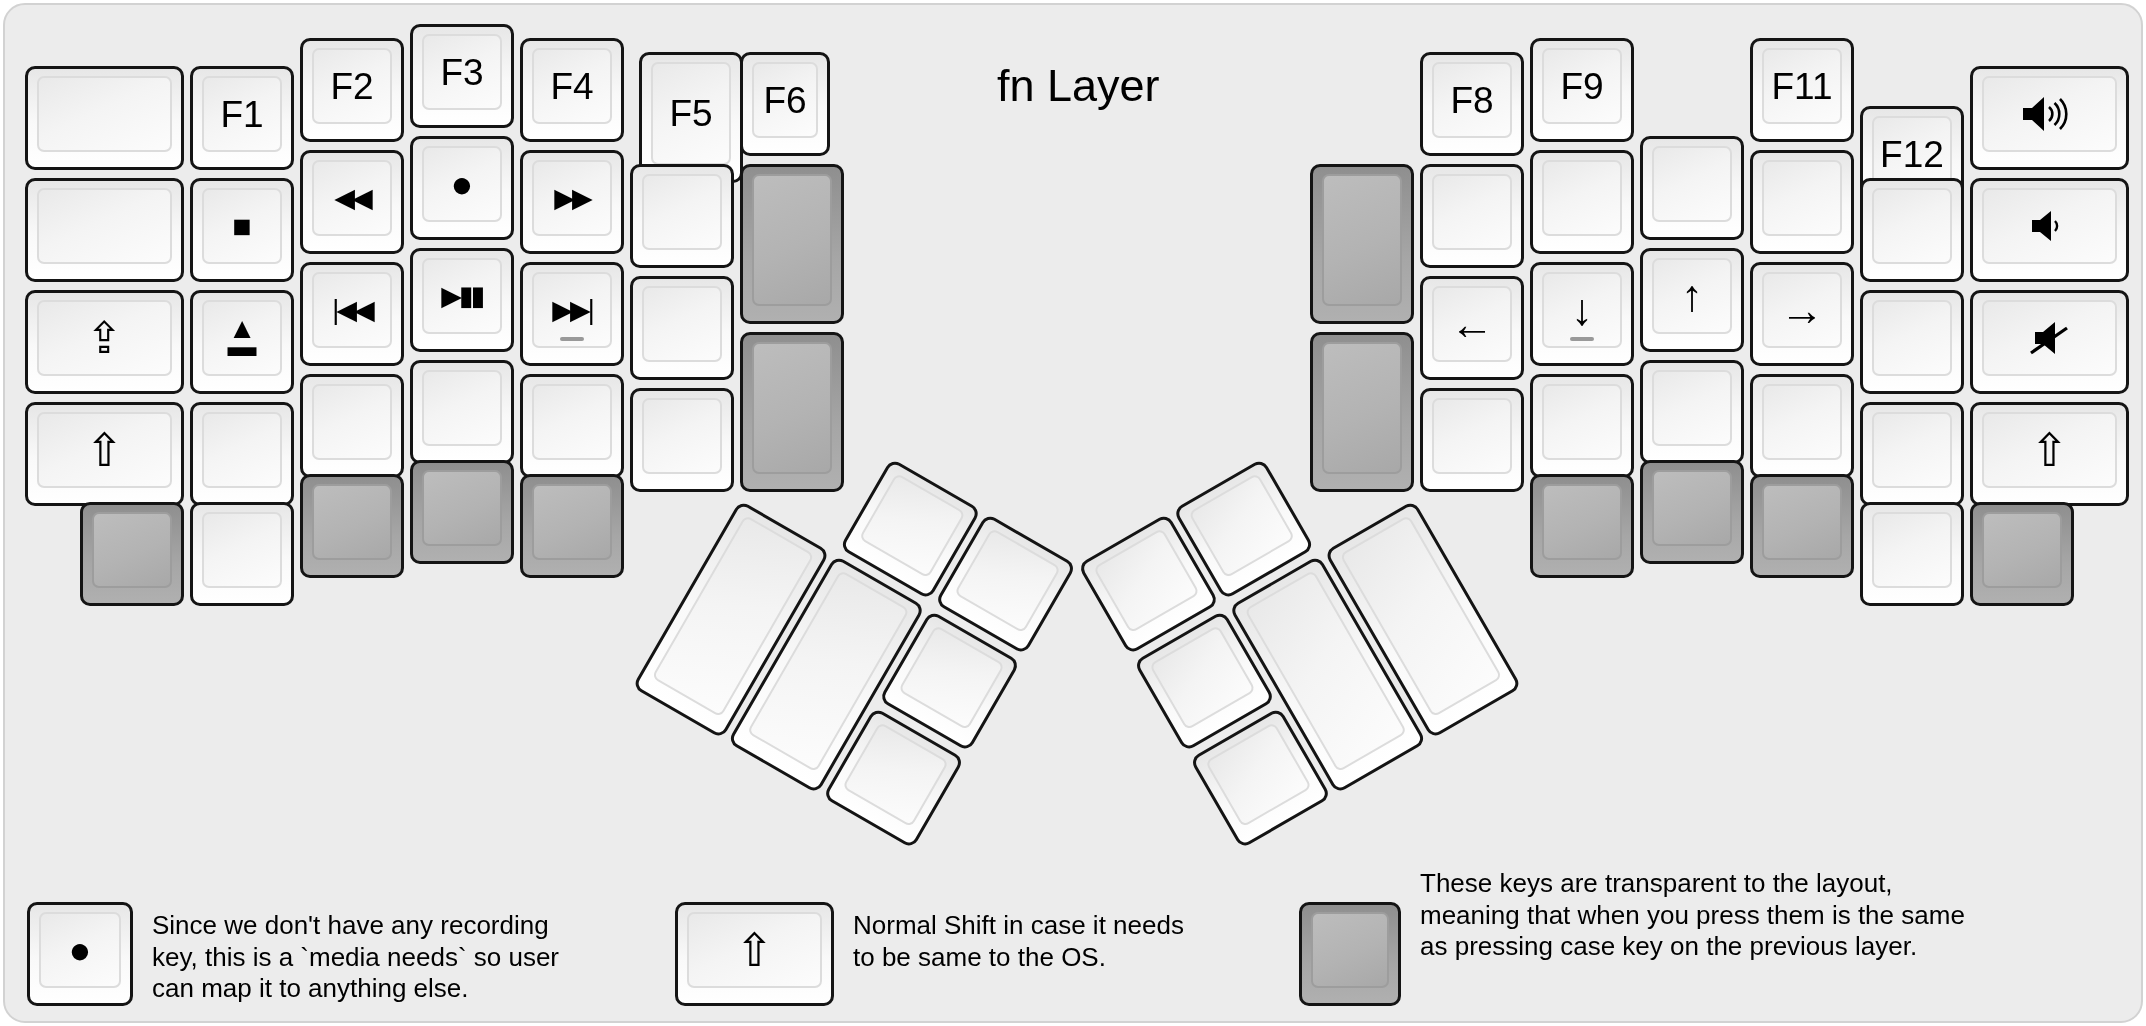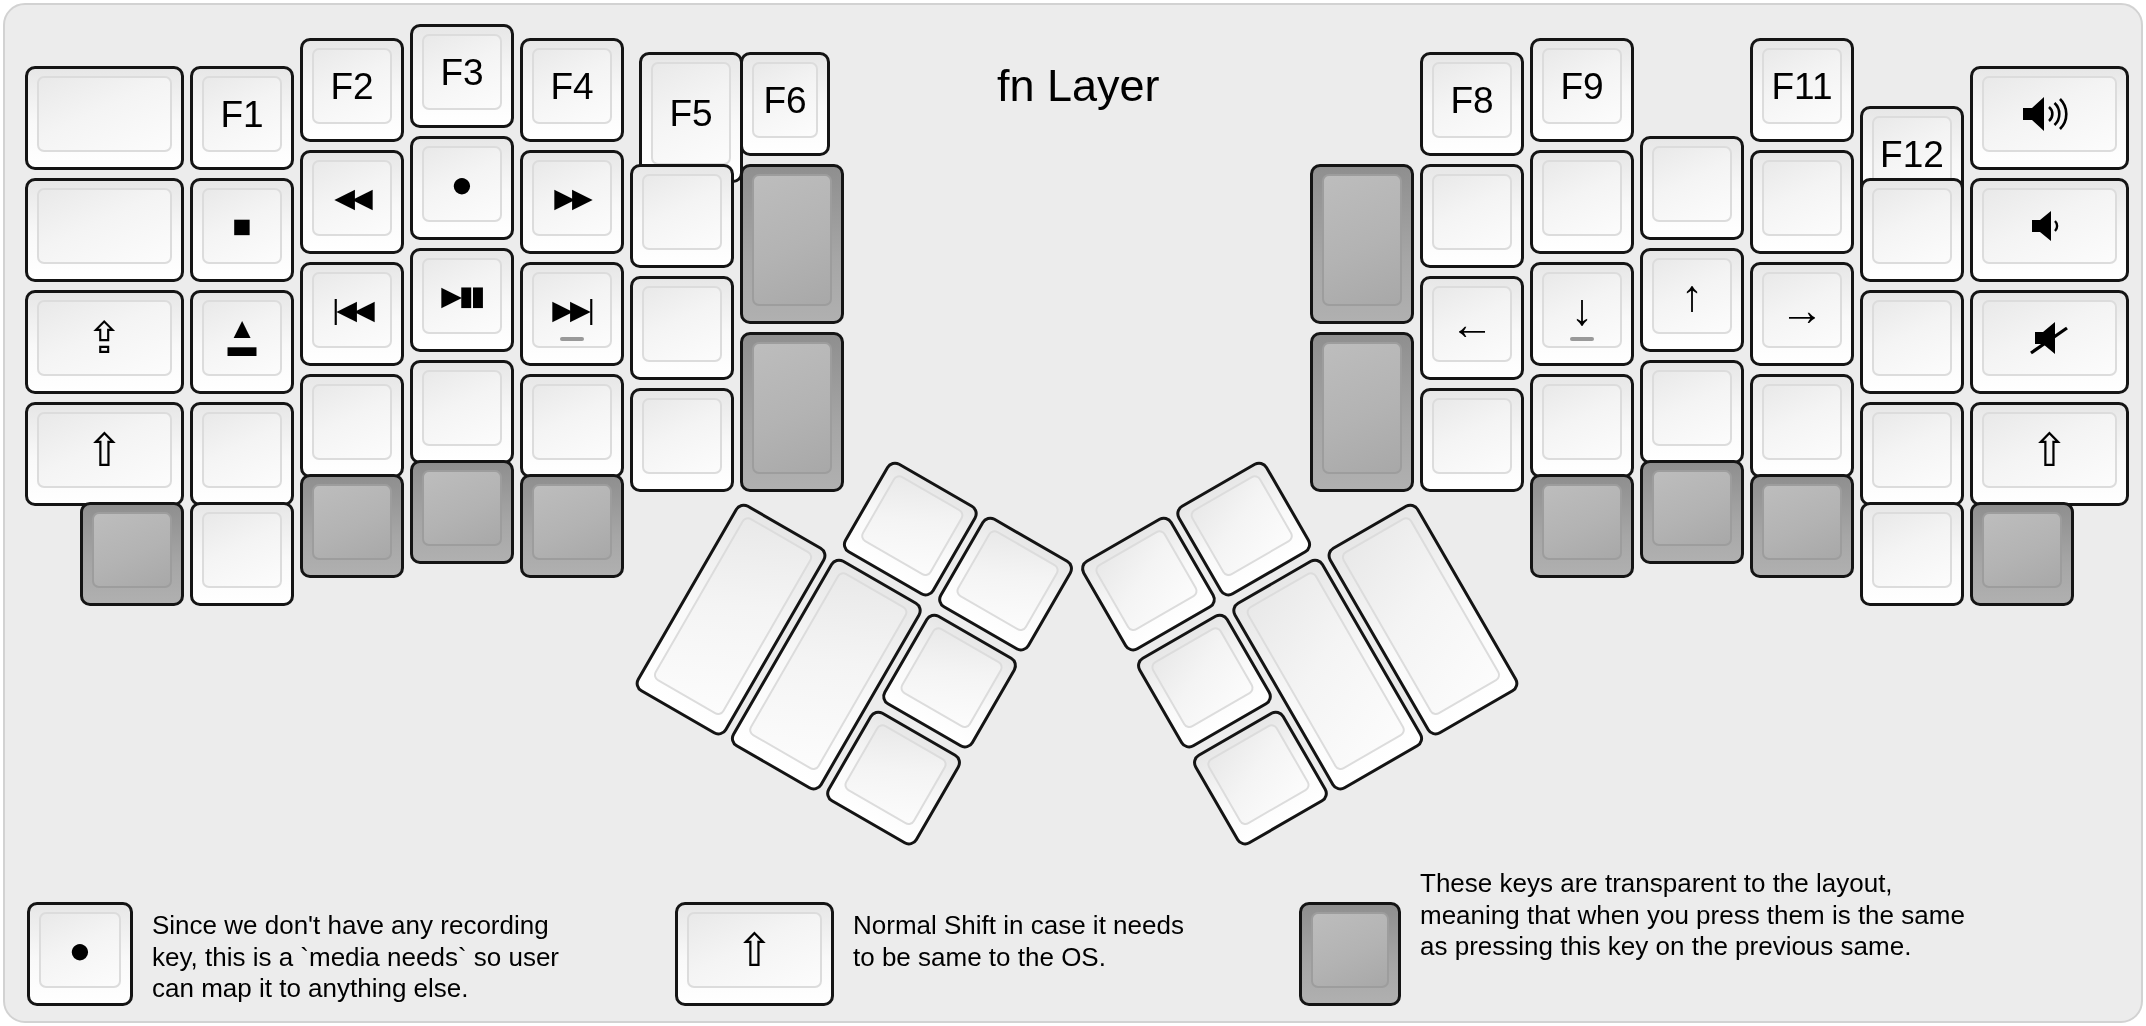--- a/index.html
+++ b/index.html
@@ -351,16 +351,16 @@
       <div class="legend-text" style="left: 848px; top: 905px;">
         <div>Normal Shift in case it needs</div>
         <div>to be same to the OS.</div>
       </div>
       <div class="key gray" style="left: 1294px; top: 897px; width: 102px; height: 104px;">
         <div class="keytop"></div>
       </div>
       <div class="legend-text" style="left: 1415px; top: 863px;">
         <div>These keys are transparent to the layout,</div>
         <div>meaning that when you press them is the same</div>
-        <div>as pressing this key on the previous same.</div>
+        <div>as pressing case key on the previous layer.</div>
       </div>
     </div>
 </div>
 
 </body></html>

